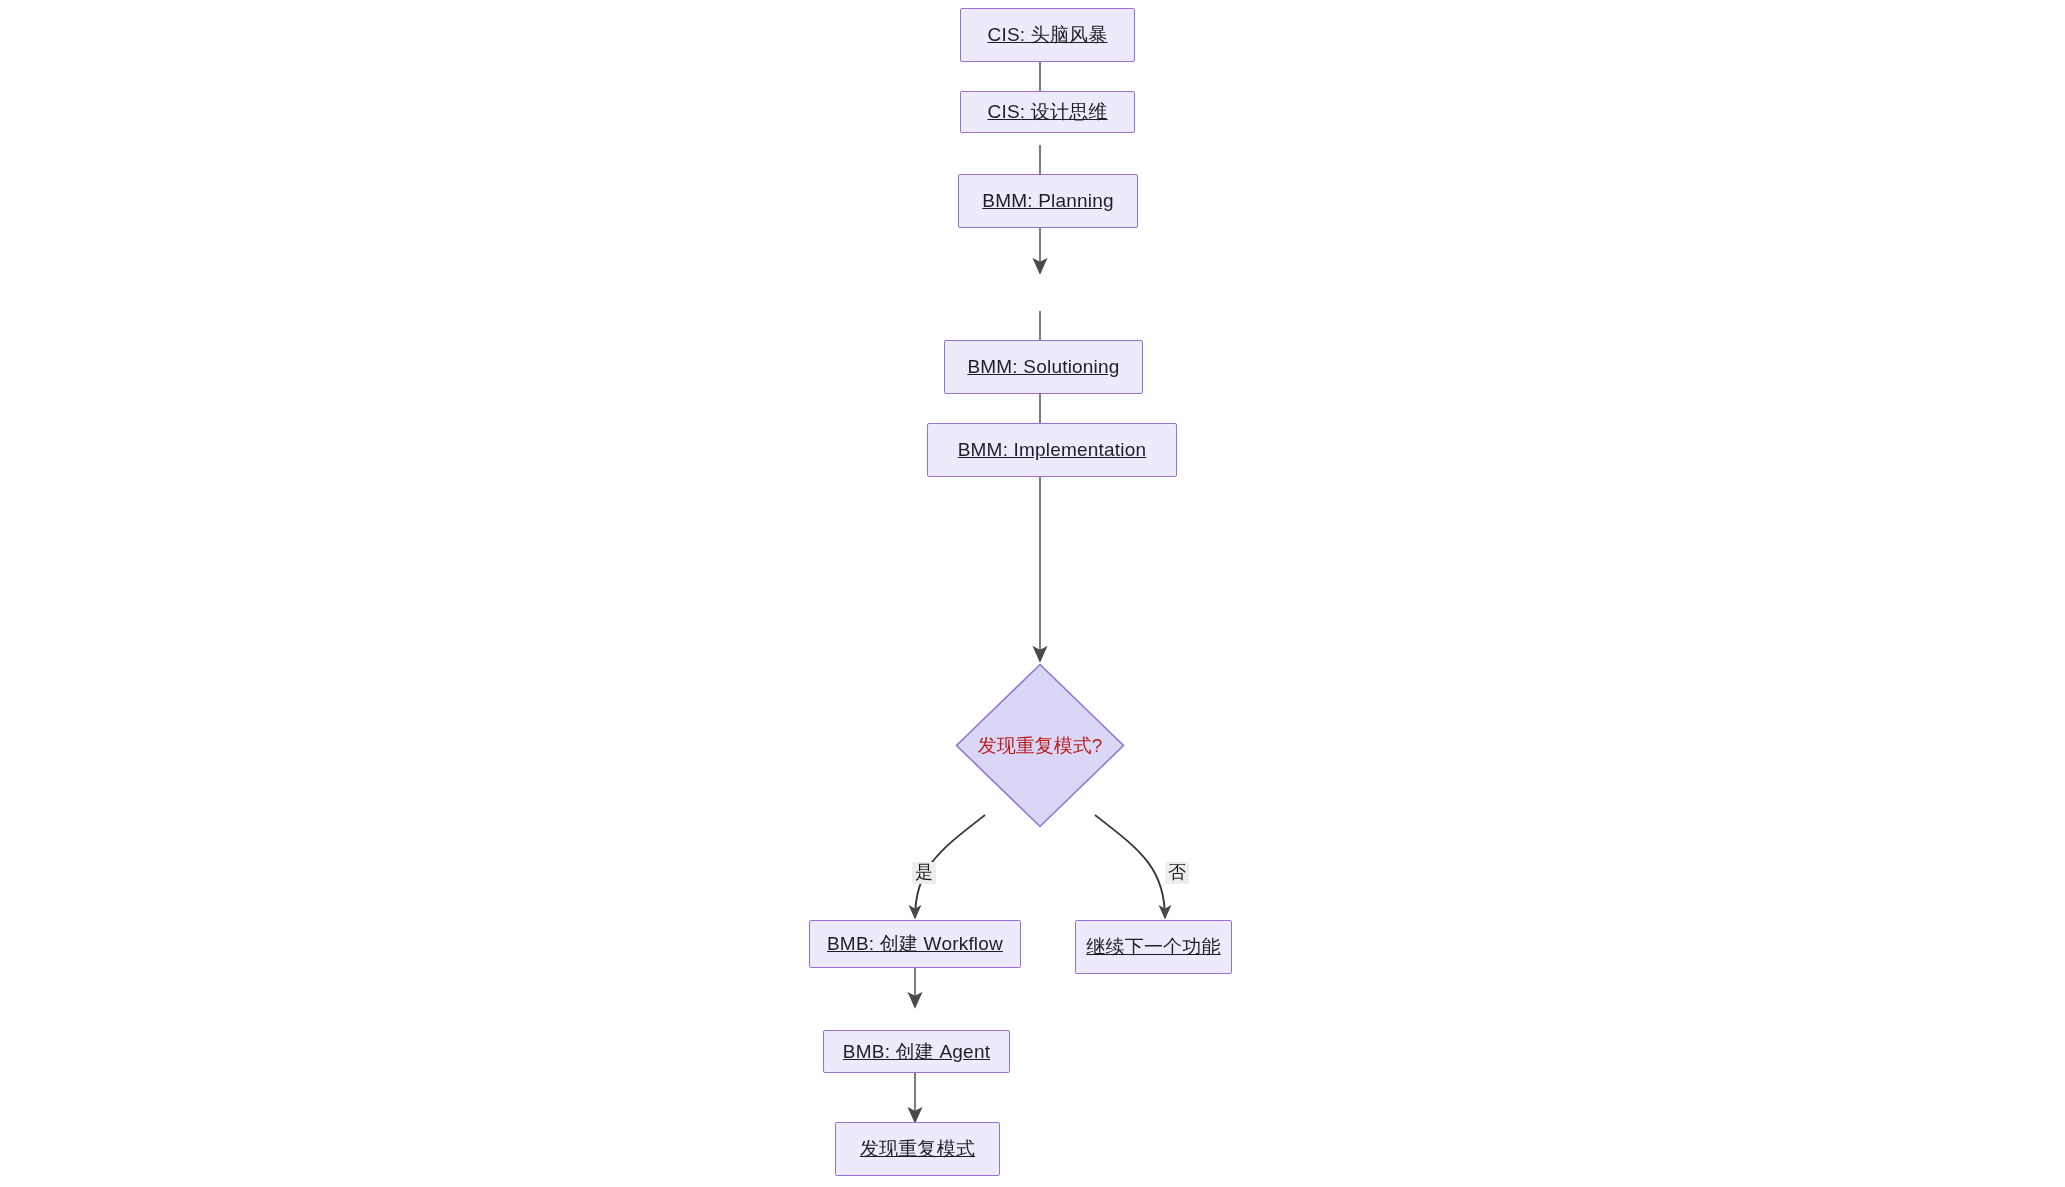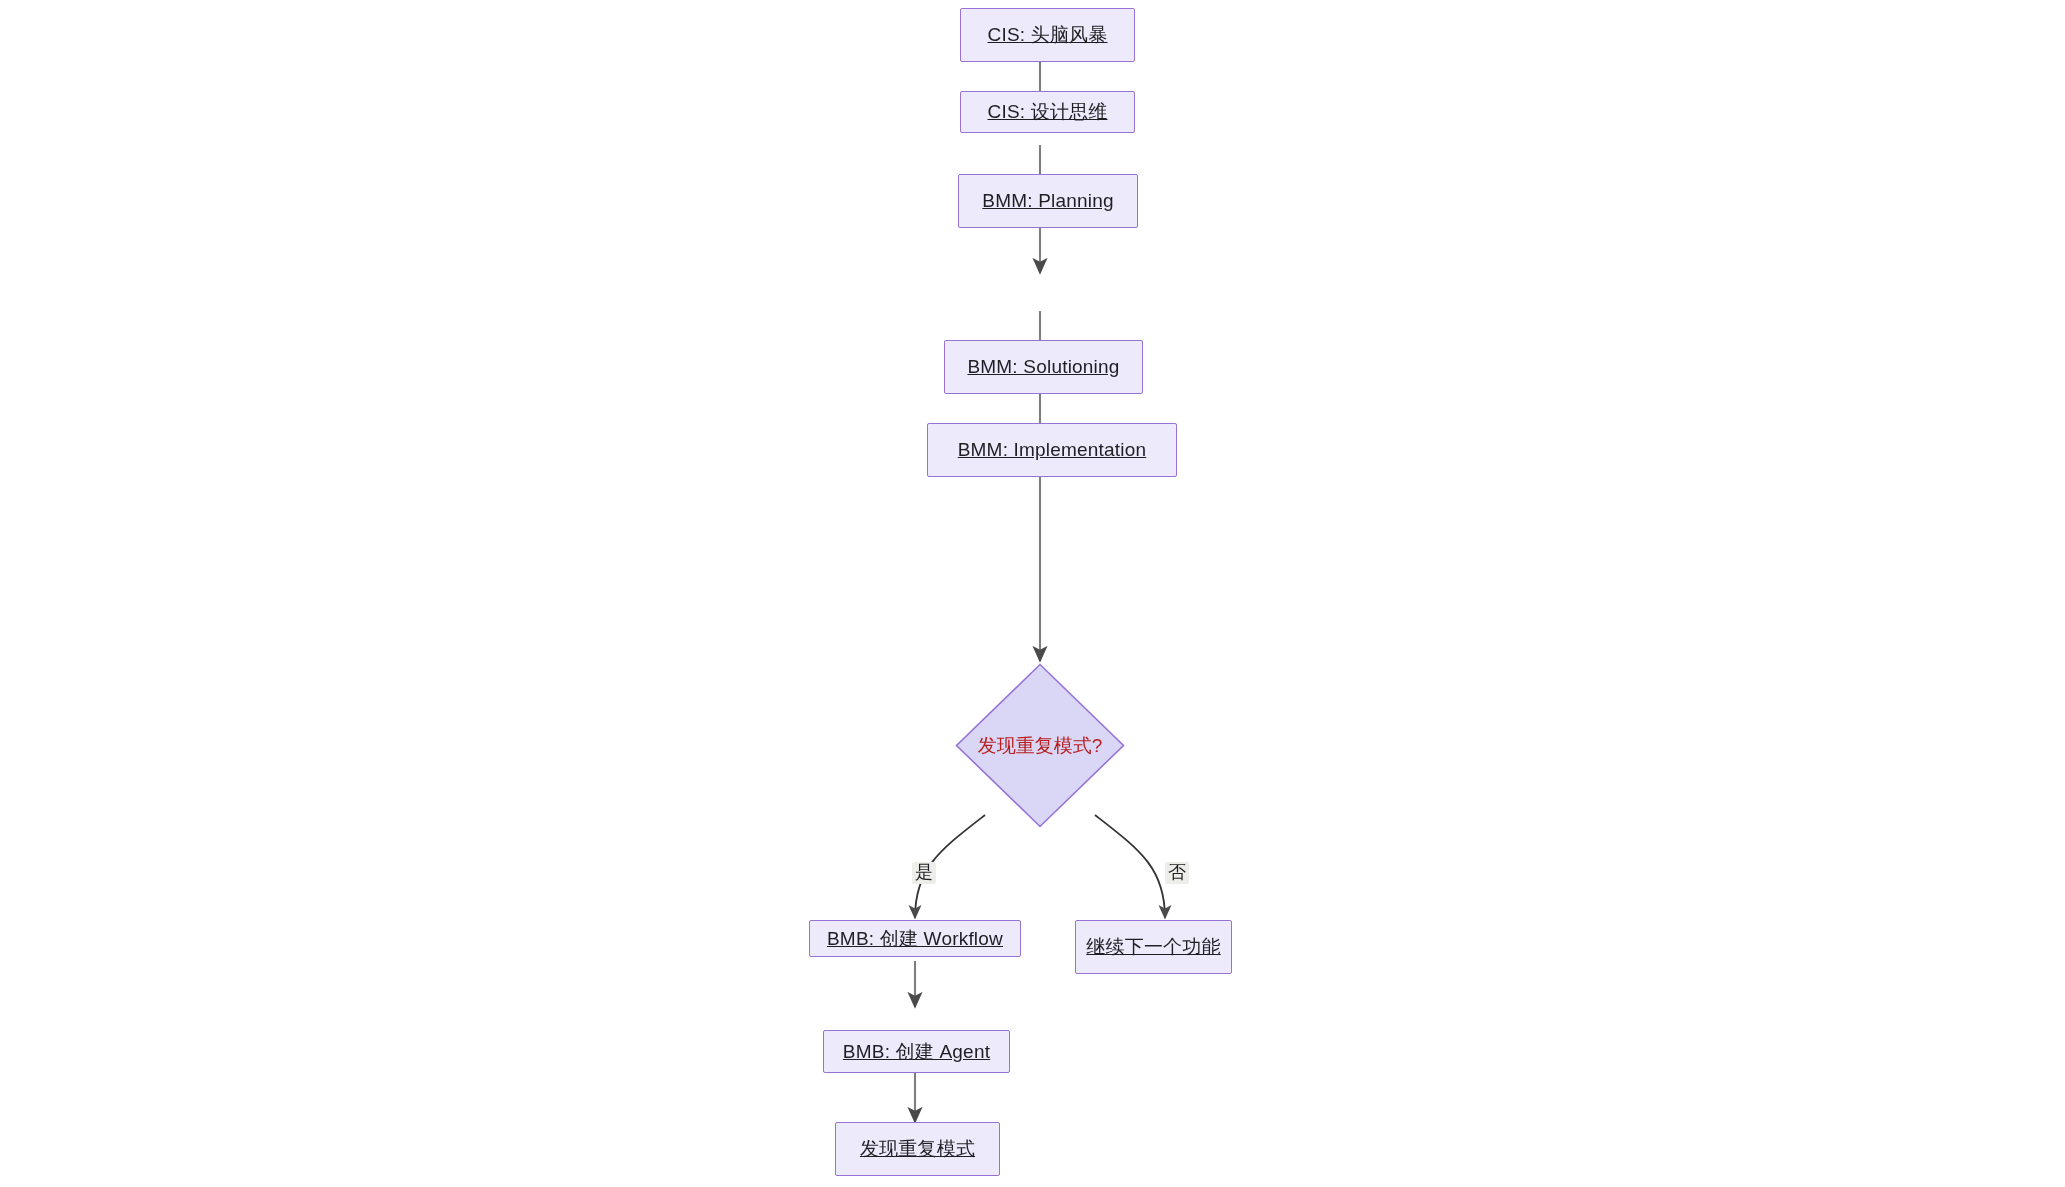--- a/index.html
+++ b/index.html
@@ -142,21 +142,21 @@
   </div>
 
   <div class="edge-label" style="left:924px; top:873px;">
     <span>是</span>
   </div>
 
   <div class="edge-label" style="left:1177px; top:873px;">
     <span>否</span>
   </div>
 
-  <div class="node" style="left:809px; top:920px; width:212px; height:37px;align-items:center;">
+  <div class="node" style="left:809px; top:920px; width:212px; height:48px;align-items:center;">
     <span class="node-label">BMB: 创建 Workflow</span>
   </div>
 
   <div class="node" style="left:1075px; top:920px; width:157px; height:54px;">
     <span class="node-label">继续下一个功能</span>
   </div>
 
   <div class="node" style="left:823px; top:1030px; width:187px; height:43px;">
     <span class="node-label">BMB: 创建 Agent</span>
   </div>

